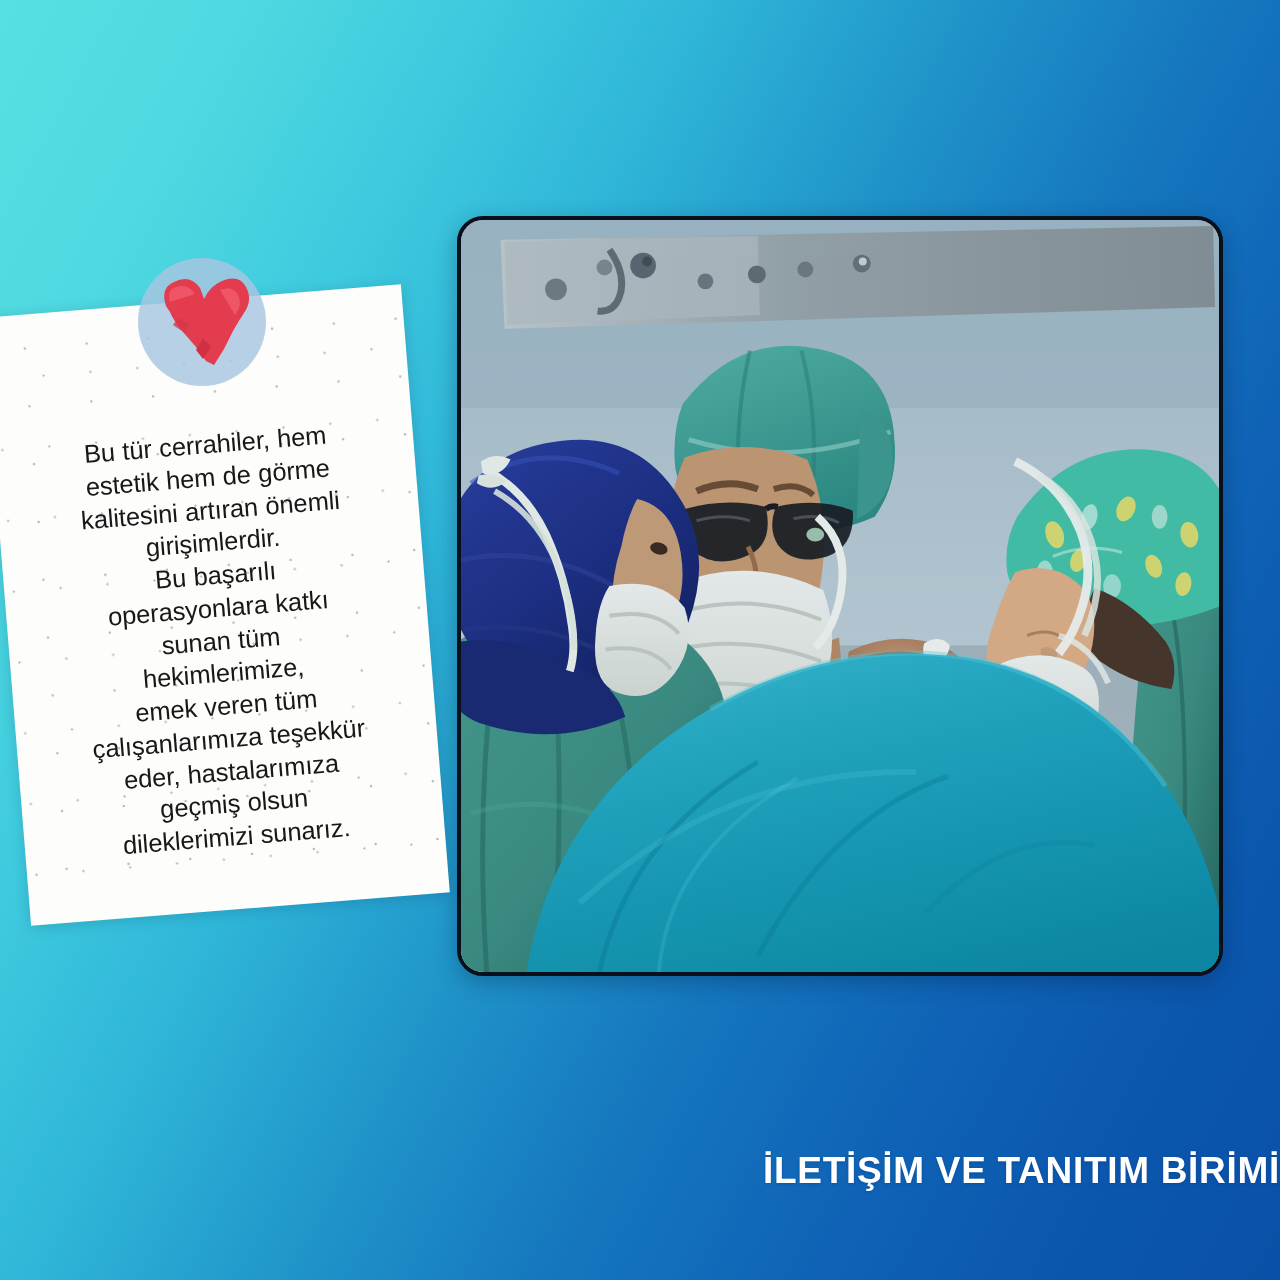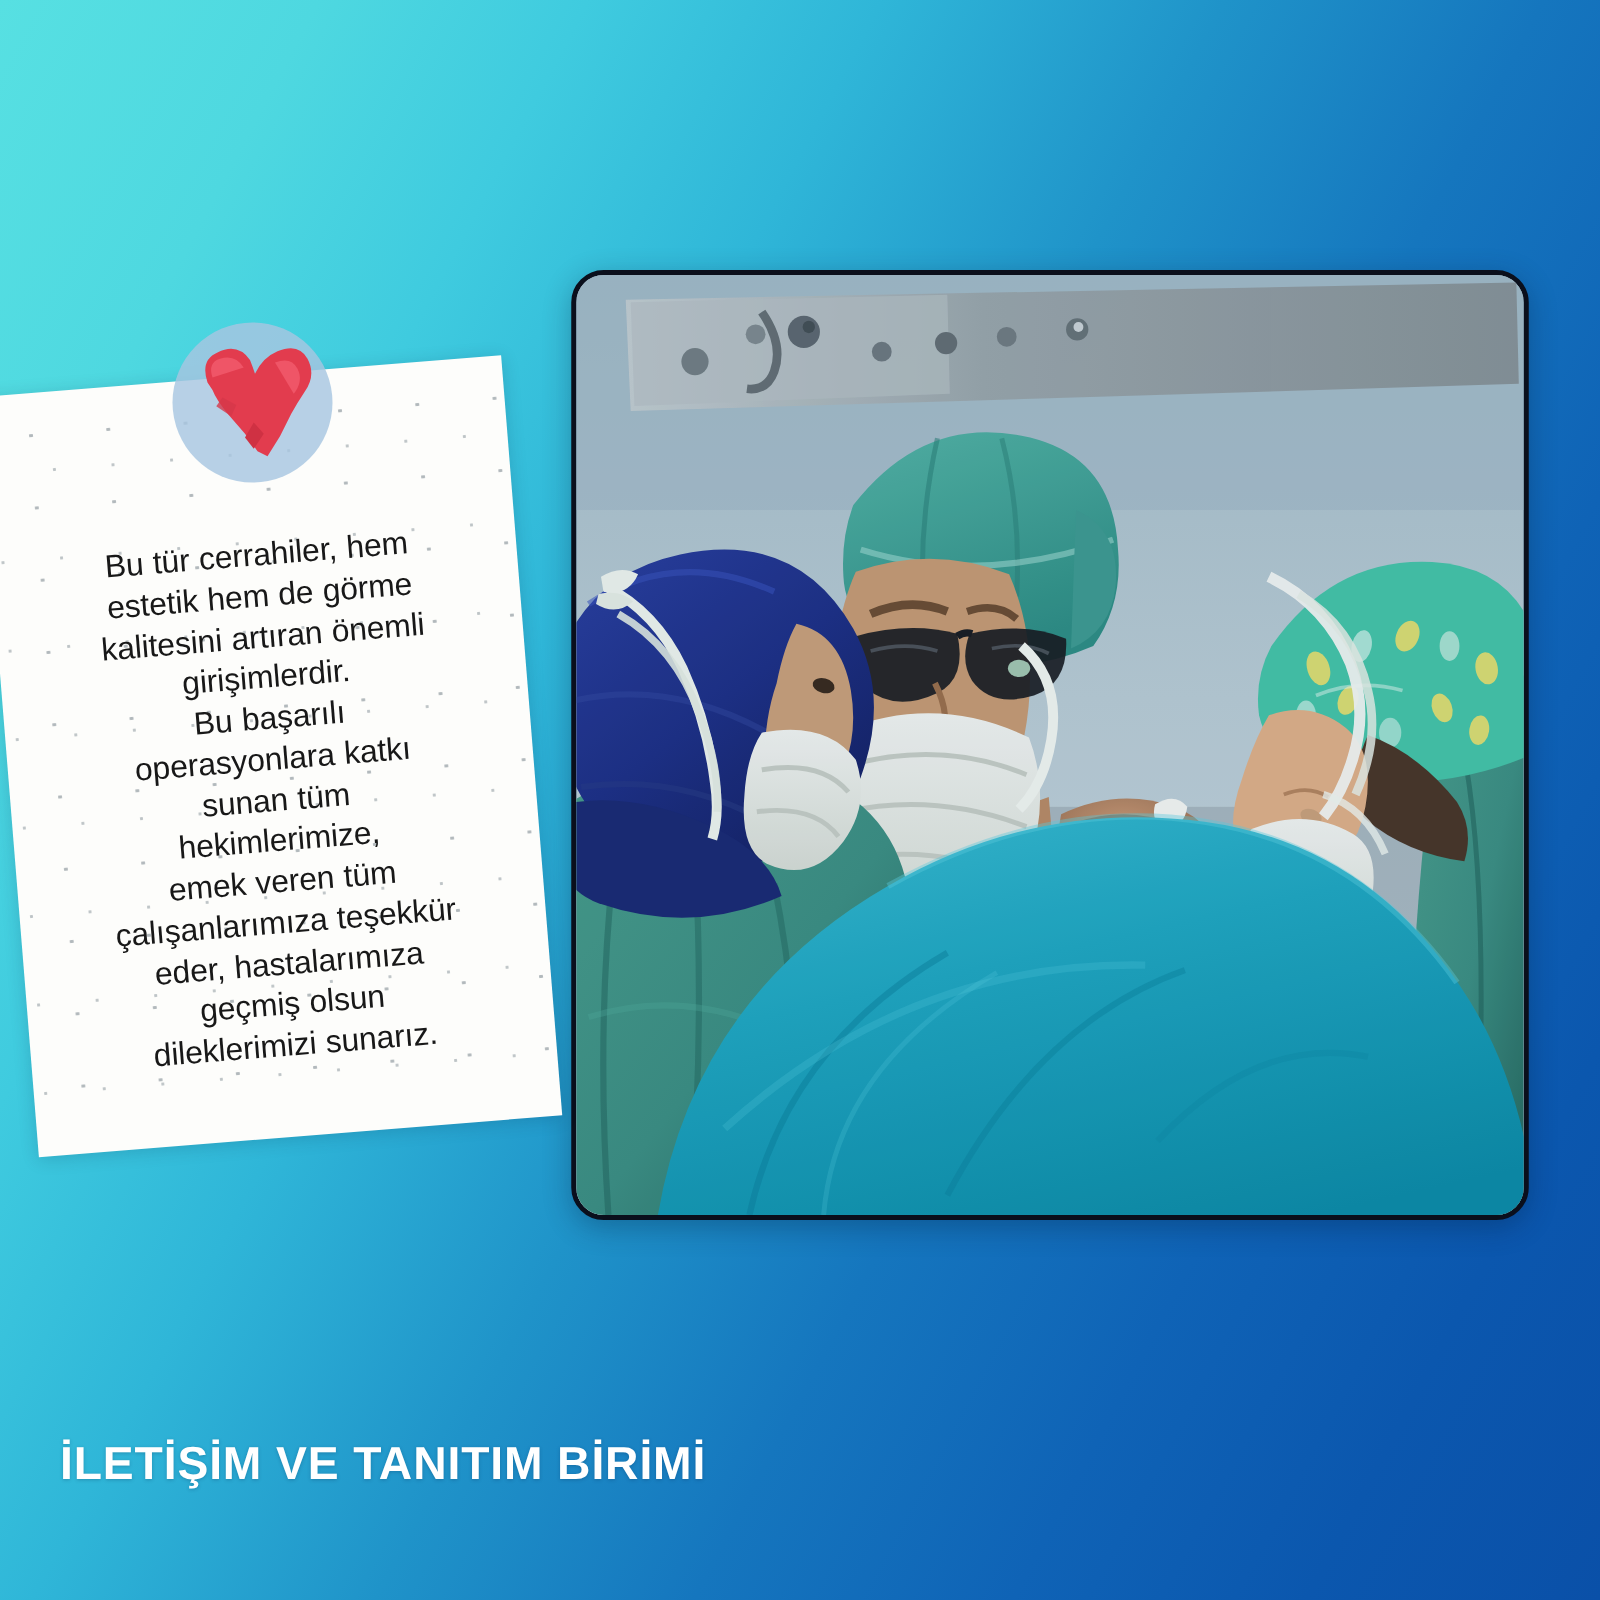--- a/index.html
+++ b/index.html
@@ -83,21 +83,21 @@
     overflow:hidden;
     background:#6f8fa0;
     box-shadow:0 6px 22px rgba(0,25,55,.30);
   }
   #photo-canvas{ position:absolute; inset:0; width:100%; height:100%; display:block; }
 
   
   #caption{
     position:absolute;
     left:0; right:0; top:1150px;
-    text-align:left;
+    text-align:right;
     color:#ffffff;
     font-size:37px;
     font-weight:bold;
     letter-spacing:.7px;
     text-shadow:0 1px 3px rgba(0,30,70,.25);
     padding-left:48px;
   }
 </style>
 </head>
 <body>

